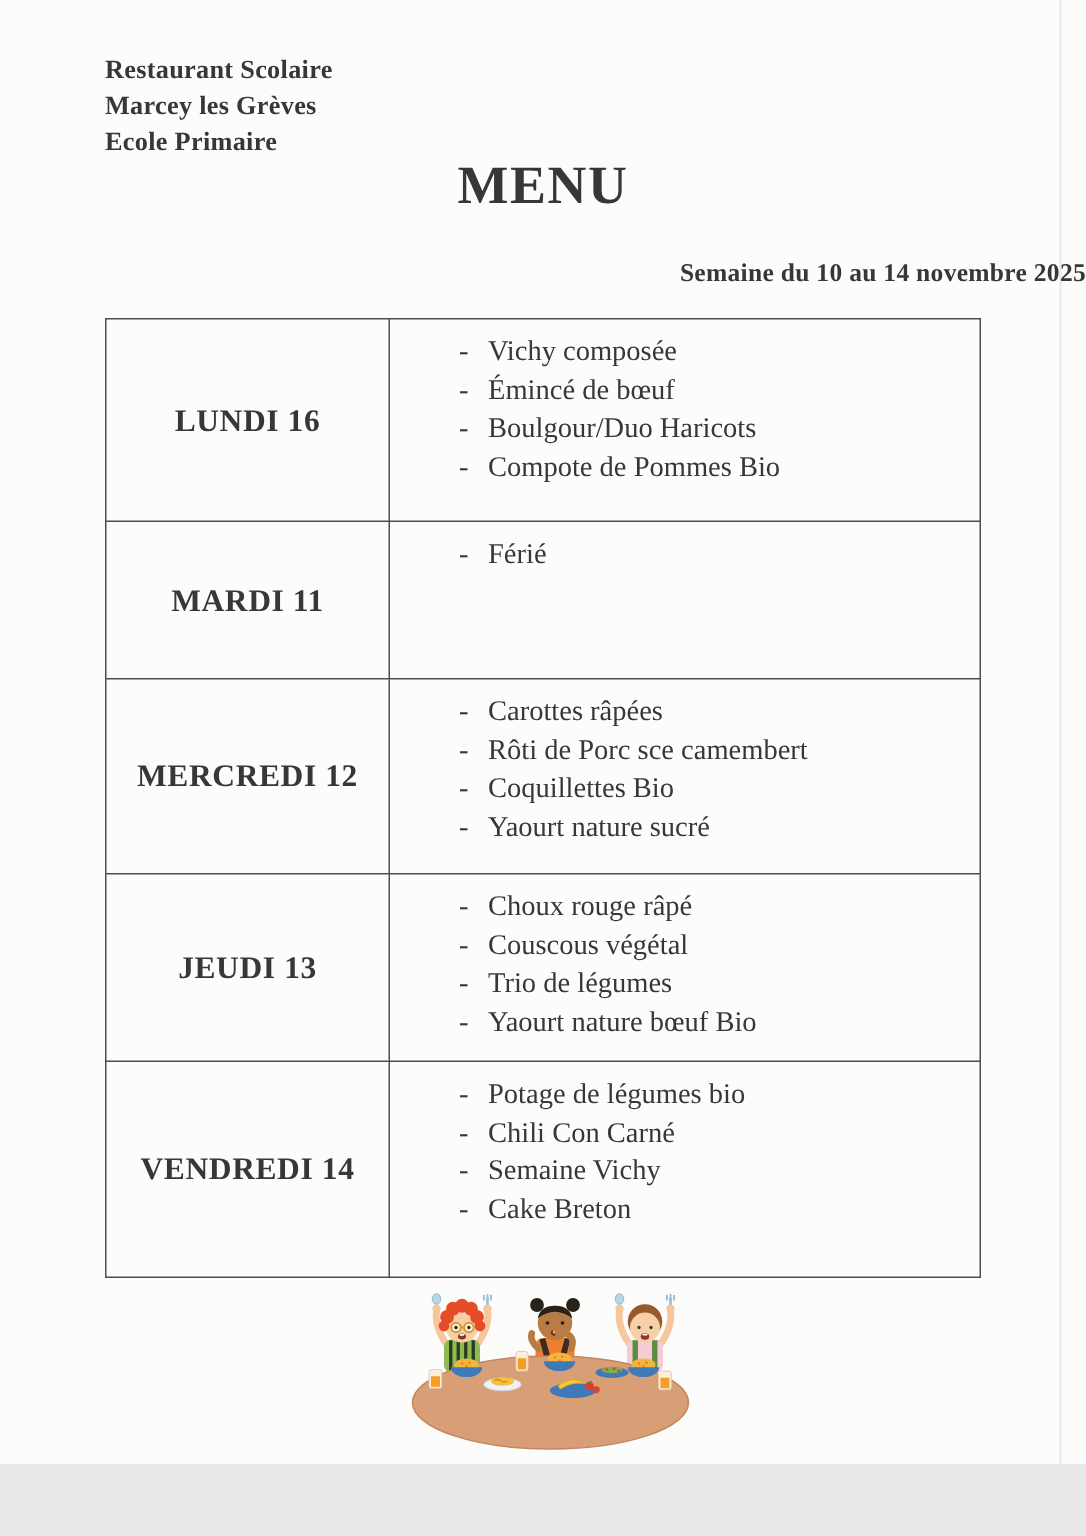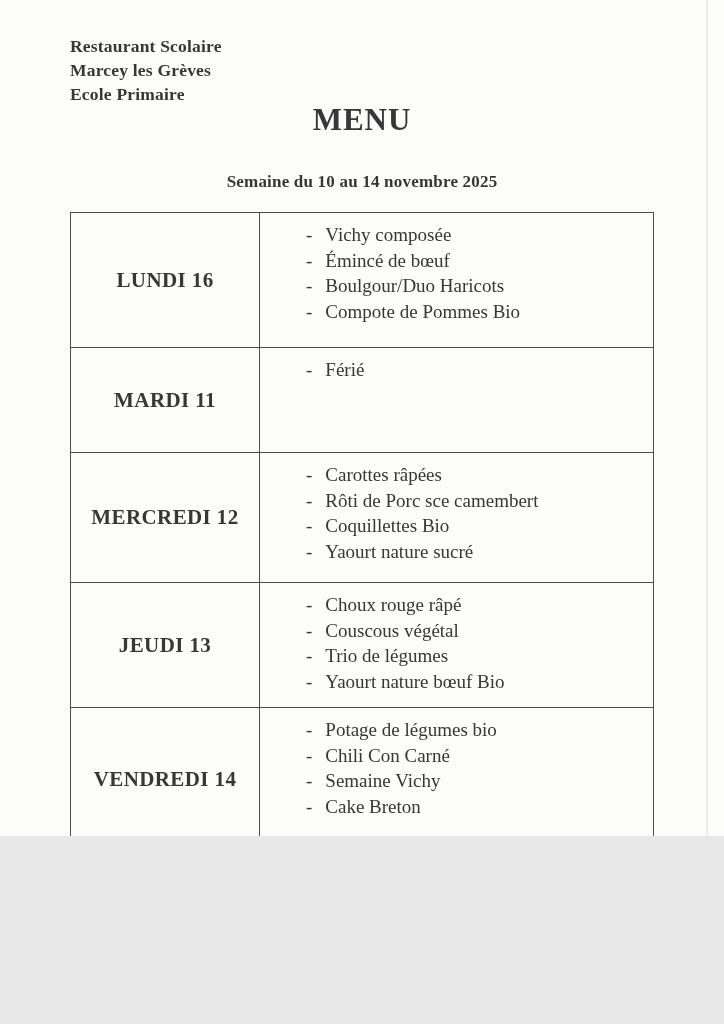--- a/index.html
+++ b/index.html
@@ -1,43 +1,43 @@
 <!DOCTYPE html>
 <html><head>
 <meta charset="utf-8">
 <style>
   * { margin:0; padding:0; box-sizing:border-box; }
   html,body { background:#e8e8e8; }
   .page {
     position:relative;
-    width:724px; height:836px;
+    width:724px; height:976px;
     margin:0 auto;
     background:#fcfcfb;
     font-family:"Liberation Serif","DejaVu Serif",serif;
     color:#373737;
     overflow:hidden;
   }
   
   .scan-edge {
     position:absolute; top:0; right:16px; width:2px; height:100%;
     background:#ededec;
   }
   .school-info {
     position:absolute; left:70px; top:34px;
     font-weight:bold; font-size:17.5px; line-height:24px;
     letter-spacing:0.2px;
   }
   .menu-title {
     position:absolute; left:0; top:102px; width:100%;
     text-align:center;
-    font-weight:bold; font-size:31px; letter-spacing:1px;
+    font-weight:bold; font-size:36px; letter-spacing:1px;
   }
   .week-subtitle {
     position:absolute; left:0; top:172px; width:100%;
-    text-align:center;
+    text-align:right;
     font-weight:bold; font-size:17px; letter-spacing:0.2px;
   }
   table.menu-table {
     position:absolute; left:70px; top:212px;
     width:584px;
     border-collapse:collapse;
     table-layout:fixed;
   }
   .menu-table td {
     border:1px solid #4d4d4d;

